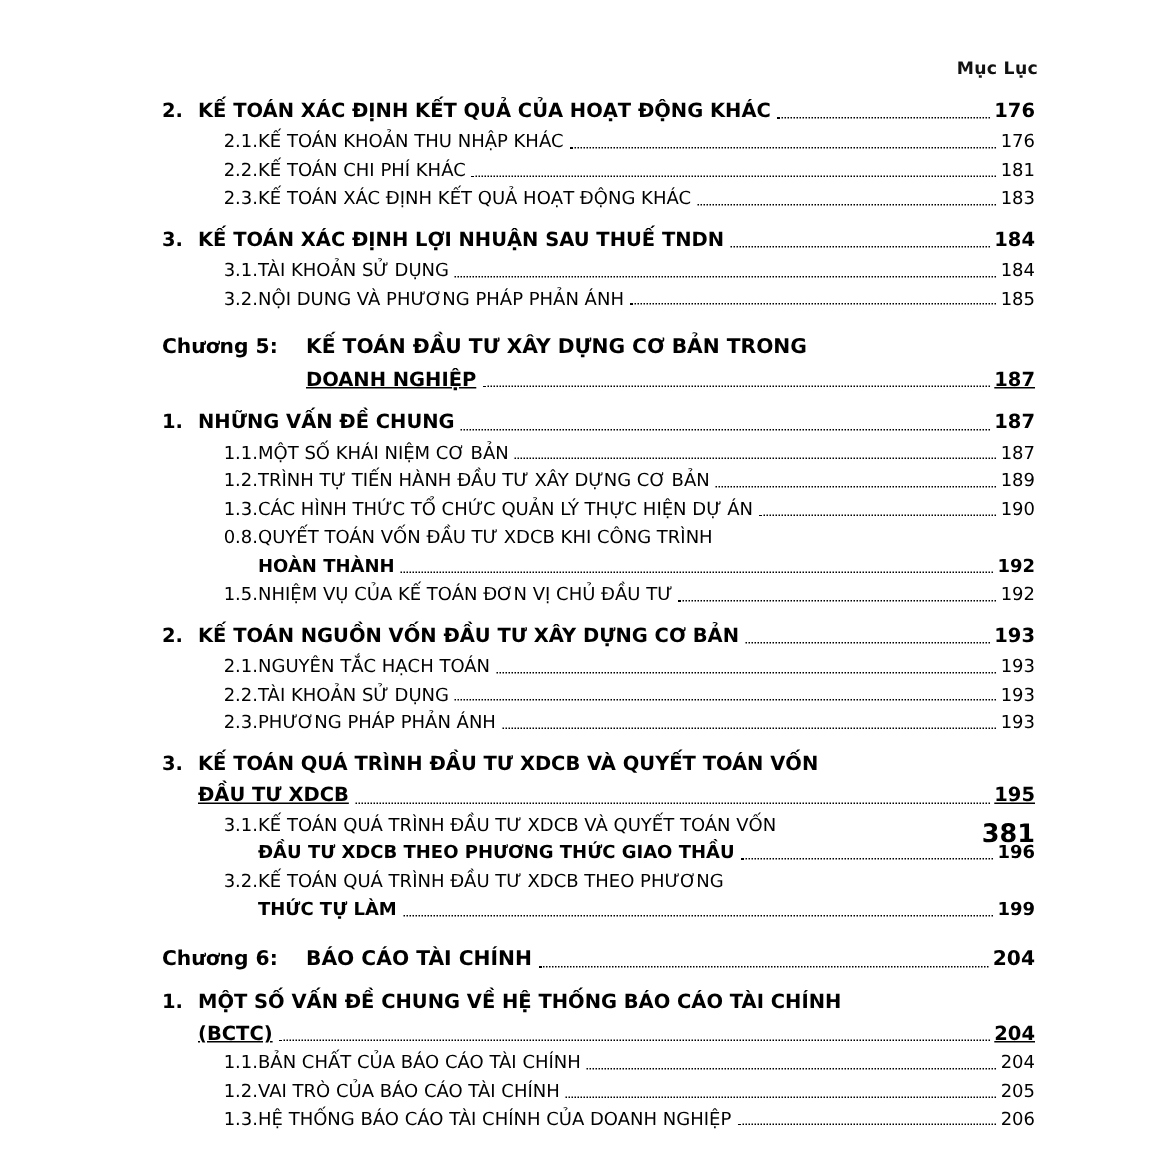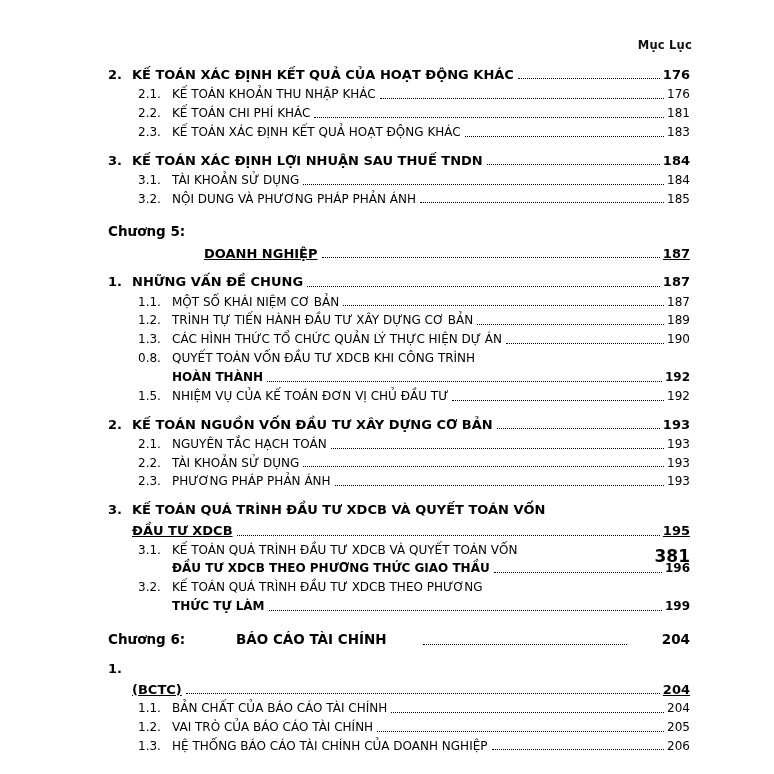--- a/index.html
+++ b/index.html
@@ -75,20 +75,21 @@
     border-bottom-width: 1.7px;
     margin-bottom: 4px;
   }
   
   .lvl2 {
     font-size: 12px;
     padding-left: 30px;
   }
   .lvl2 .num {
     width: 34px;
+    text-align: right;
   }
   
   .chapter {
     font-weight: bold;
     font-size: 13.5px;
     margin-top: 15px;
     margin-bottom: 4px;
   }
   .chapter .num {
     width: 96px;
@@ -97,21 +98,21 @@
   .cont {
     font-size: 12px;
     margin-bottom: 3px;
     font-weight: bold;
   }
   .cont.indent-chapter { padding-left: 96px; }
   .cont.indent-lvl1 { padding-left: 24px; }
   .cont.indent-lvl2 { padding-left: 64px; }
   .cont .txt { white-space: pre; }
   .cont.bold { font-weight: bold; font-size: 13px; text-decoration: underline; }
-  .gap-lg { margin-top: 16px; gap: 32px; }
+  .gap-lg { margin-top: 16px; }
   .gap-md { margin-top: 11px; }
   .footer {
     position: absolute;
     right: 84px;
     bottom: 24px;
     font-size: 17px;
     font-weight: bold;
   }
 </style>
 </head>
@@ -159,20 +160,21 @@
         <span class="pg">184</span>
       </div>
       <div class="row lvl2">
         <span class="num">3.2.</span>
         <span class="txt">NỘI DUNG VÀ PHƯƠNG PHÁP PHẢN ÁNH</span>
         <span class="dots"></span>
         <span class="pg">185</span>
       </div>
       <div class="row chapter gap-lg">
         <span class="num">Chương 5:</span>
+        <span class="txt">KẾ TOÁN ĐẦU TƯ XÂY DỰNG CƠ BẢN TRONG</span>
       </div>
       <div class="row cont indent-chapter bold">
         <span class="txt">DOANH NGHIỆP</span>
         <span class="dots"></span>
         <span class="pg">187</span>
       </div>
       <div class="row lvl1 gap-md">
         <span class="num">1.</span>
         <span class="txt">NHỮNG VẤN ĐỀ CHUNG</span>
         <span class="dots"></span>
@@ -263,20 +265,21 @@
         <span class="pg">199</span>
       </div>
       <div class="row chapter gap-lg">
         <span class="num">Chương 6:</span>
         <span class="txt">BÁO CÁO TÀI CHÍNH</span>
         <span class="dots"></span>
         <span class="pg">204</span>
       </div>
       <div class="row lvl1 gap-md">
         <span class="num">1.</span>
+        <span class="txt">MỘT SỐ VẤN ĐỀ CHUNG VỀ HỆ THỐNG BÁO CÁO TÀI CHÍNH</span>
       </div>
       <div class="row cont indent-lvl1 bold">
         <span class="txt">(BCTC)</span>
         <span class="dots"></span>
         <span class="pg">204</span>
       </div>
       <div class="row lvl2">
         <span class="num">1.1.</span>
         <span class="txt">BẢN CHẤT CỦA BÁO CÁO TÀI CHÍNH</span>
         <span class="dots"></span>

